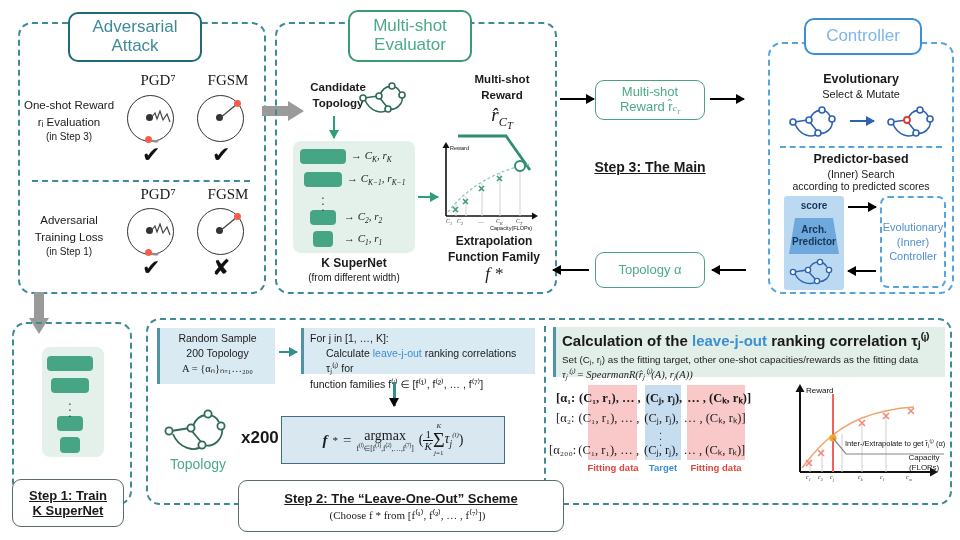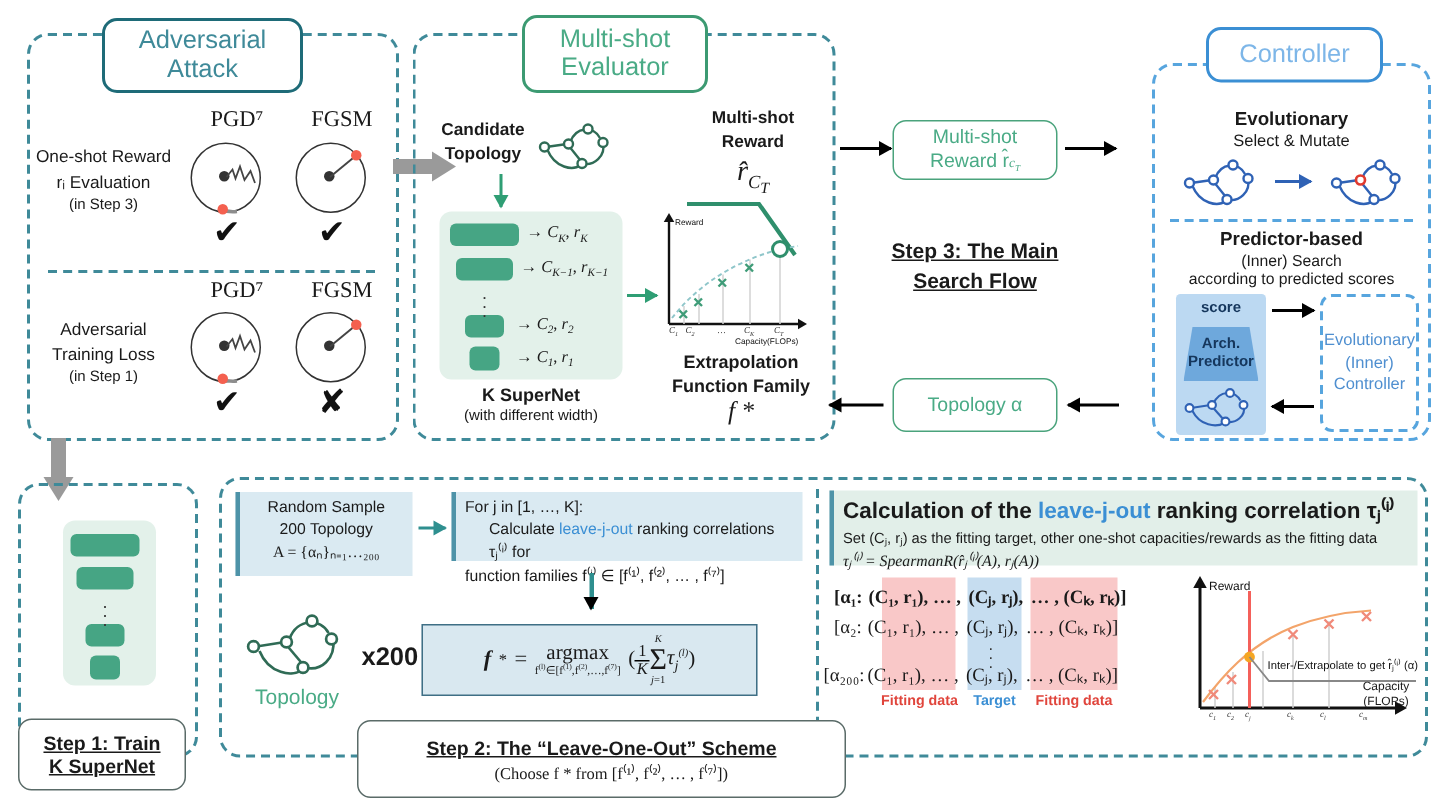--- a/index.html
+++ b/index.html
@@ -240,21 +240,21 @@
   <polygon points="6,0 6,26 1,26 11,42 21,26 16,26 16,0" fill="#9a9a9a"></polygon>
 </svg>
 
 <div class="panel-dashed" style="left:275px; top:22px; width:282px; height:272px;"></div>
 
 <div class="title-chip green" style="left:348px; top:10px; width:124px; height:52px; flex-direction:column;">
   <span>Multi-shot</span>
   <span>Evaluator</span>
 </div>
 
-<div class="lbl bold ctr" style="left:286px; top:80px; width:72px; font-size:11.5px; line-height:1.35;">
+<div class="lbl bold ctr" style="left:302px; top:80px; width:72px; font-size:11.5px; line-height:1.35;">
   <div>Candidate</div>
   <div>Topology</div>
 </div>
 
 <svg class="abs" style="left:356px; top:78px;" width="54" height="40">
   <g stroke="#2f6b55" stroke-width="1.6" fill="none">
     <path d="M8,20 L22,18"></path>
     <path d="M24,17 C28,6 40,6 44,14"></path>
     <path d="M46,17 C48,26 40,33 32,31"></path>
     <path d="M9,22 C14,34 26,36 31,32"></path>
@@ -281,21 +281,21 @@
       <div>.</div>
       <div>.</div>
   </div>
   <div class="abs serif" style="left:58px; top:8px; font-size:11px;">→ <i>C<sub>K</sub></i>, <i>r<sub>K</sub></i></div>
   <div class="abs serif" style="left:54px; top:31px; font-size:11px;">→ <i>C<sub>K−1</sub></i>, <i>r<sub>K−1</sub></i></div>
   <div class="abs serif" style="left:51px; top:69px; font-size:11px;">→ <i>C<sub>2</sub></i>, <i>r<sub>2</sub></i></div>
   <div class="abs serif" style="left:51px; top:91px; font-size:11px;">→ <i>C<sub>1</sub></i>, <i>r<sub>1</sub></i></div>
 </div>
 
 <div class="lbl bold ctr" style="left:293px; top:256px; width:122px; font-size:12px;">K SuperNet</div>
-<div class="lbl ctr" style="left:288px; top:272px; width:132px; font-size:10px;">(with different width)</div>
+<div class="lbl ctr" style="left:288px; top:272px; width:132px; font-size:10px;">(from different width)</div>
 
 <div class="arr-h arr-green" style="left:418px; top:196px; width:20px;"></div>
 
 <div class="lbl bold ctr" style="left:452px; top:72px; width:100px; font-size:11.5px; line-height:1.35;">
   <div>Multi-shot</div>
   <div>Reward</div>
 </div>
 <div class="lbl serif ctr" style="left:452px; top:104px; width:100px; font-size:19px;">
   <i>r̂<sub style="font-size:0.65em;">C<sub style="font-size:0.85em;">T</sub></sub></i>
 </div>
@@ -351,21 +351,20 @@
   <div>Multi-shot</div>
   <div>
     <span>Reward r̂</span><i class="it" style="font-size:9px;">c<sub>T</sub></i>
   </div>
 </div>
 
 <div class="arr-h" style="left:710px; top:98px; width:34px;"></div>
 
 <div class="lbl bold ctr" style="left:590px; top:158px; width:120px; font-size:14px; line-height:1.4; text-decoration:underline;">
   <div>Step 3: The Main</div>
-  <div>Search Flow</div>
 </div>
 
 <div class="flowbox" style="left:595px; top:252px; width:110px; height:36px;">
   <span>Topology α</span>
 </div>
 <div class="arr-h left" style="left:712px; top:269px; width:34px;"></div>
 <div class="arr-h left" style="left:553px; top:269px; width:36px;"></div>
 
 <div class="panel-dashed blue" style="left:768px; top:42px; width:186px; height:252px;"></div>
 <div class="title-chip blue" style="left:804px; top:18px; width:118px; height:37px;">

